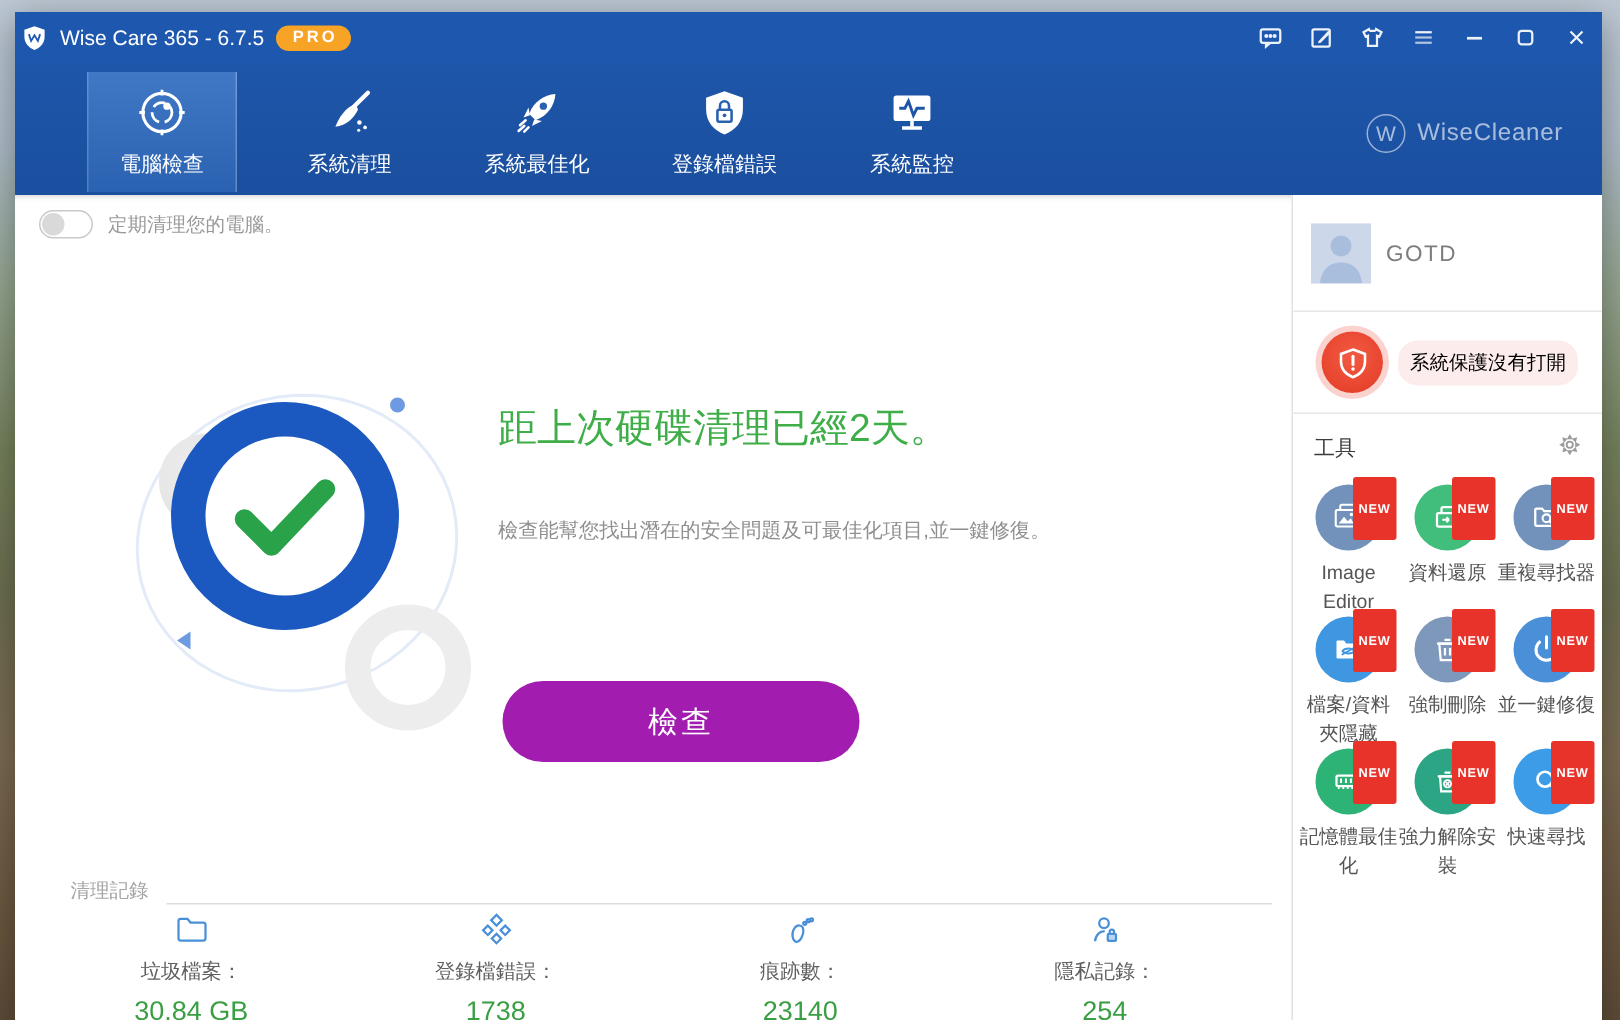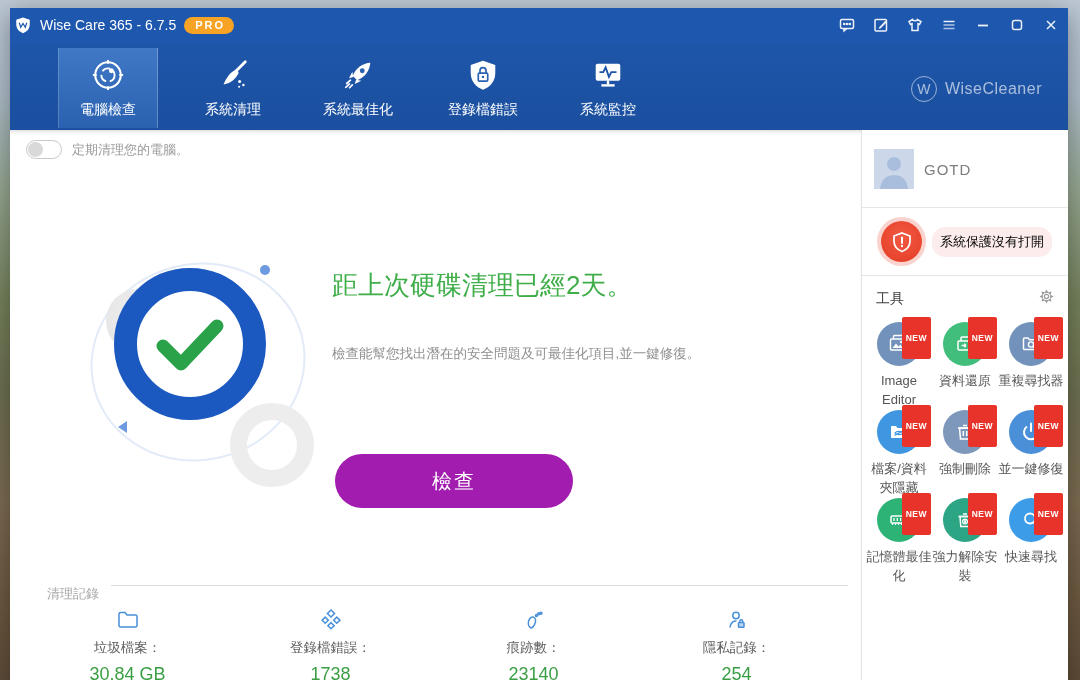--- a/index.html
+++ b/index.html
@@ -94,21 +94,21 @@
   .check-ring svg { width:78px; height:60px; }
   
   .hero-title { position:absolute; left:322px; top:138px; font-size:26px; color:#3fae49; }
   .hero-desc { position:absolute; left:322px; top:215px; font-size:13.5px; color:#8f8f8f; }
   .check-button {
     position:absolute; left:325px; top:296px; width:238px; height:54px; border:none;
     border-radius:27px; background:#a21caf; color:#fff; font-size:20px; cursor:pointer;
     font-family:inherit; letter-spacing:2px;margin-top:28px;
   }
   
-  .record-head { position:absolute; left:37px; top:455px; right:13px; display:flex; align-items:flex-start;font-family:Liberation Mono, monospace; }
+  .record-head { position:absolute; left:37px; top:455px; right:13px; display:flex; align-items:flex-end;font-family:Liberation Mono, monospace; }
   .record-title { font-size:13px; color:#a5a5a5; margin-right:12px; white-space:nowrap; }
   .record-line { flex:1; height:1px; background:#dcdcdc; }
   .stats-row {
     position:absolute; left:16px; top:478px; width:812px; display:flex;
   }
   .stat { flex:1; display:flex; flex-direction:column; align-items:center; }
   .stat-icon { width:24px; height:24px; margin-bottom:7px; }
   .stat-icon svg { width:24px; height:24px; stroke:#4a90d9; fill:none; stroke-width:1.5; }
   .stat-label { font-size:13.5px; color:#5f5f5f; margin-bottom:7px; }
   .stat-value { font-size:18px; color:#3a9e43; }

